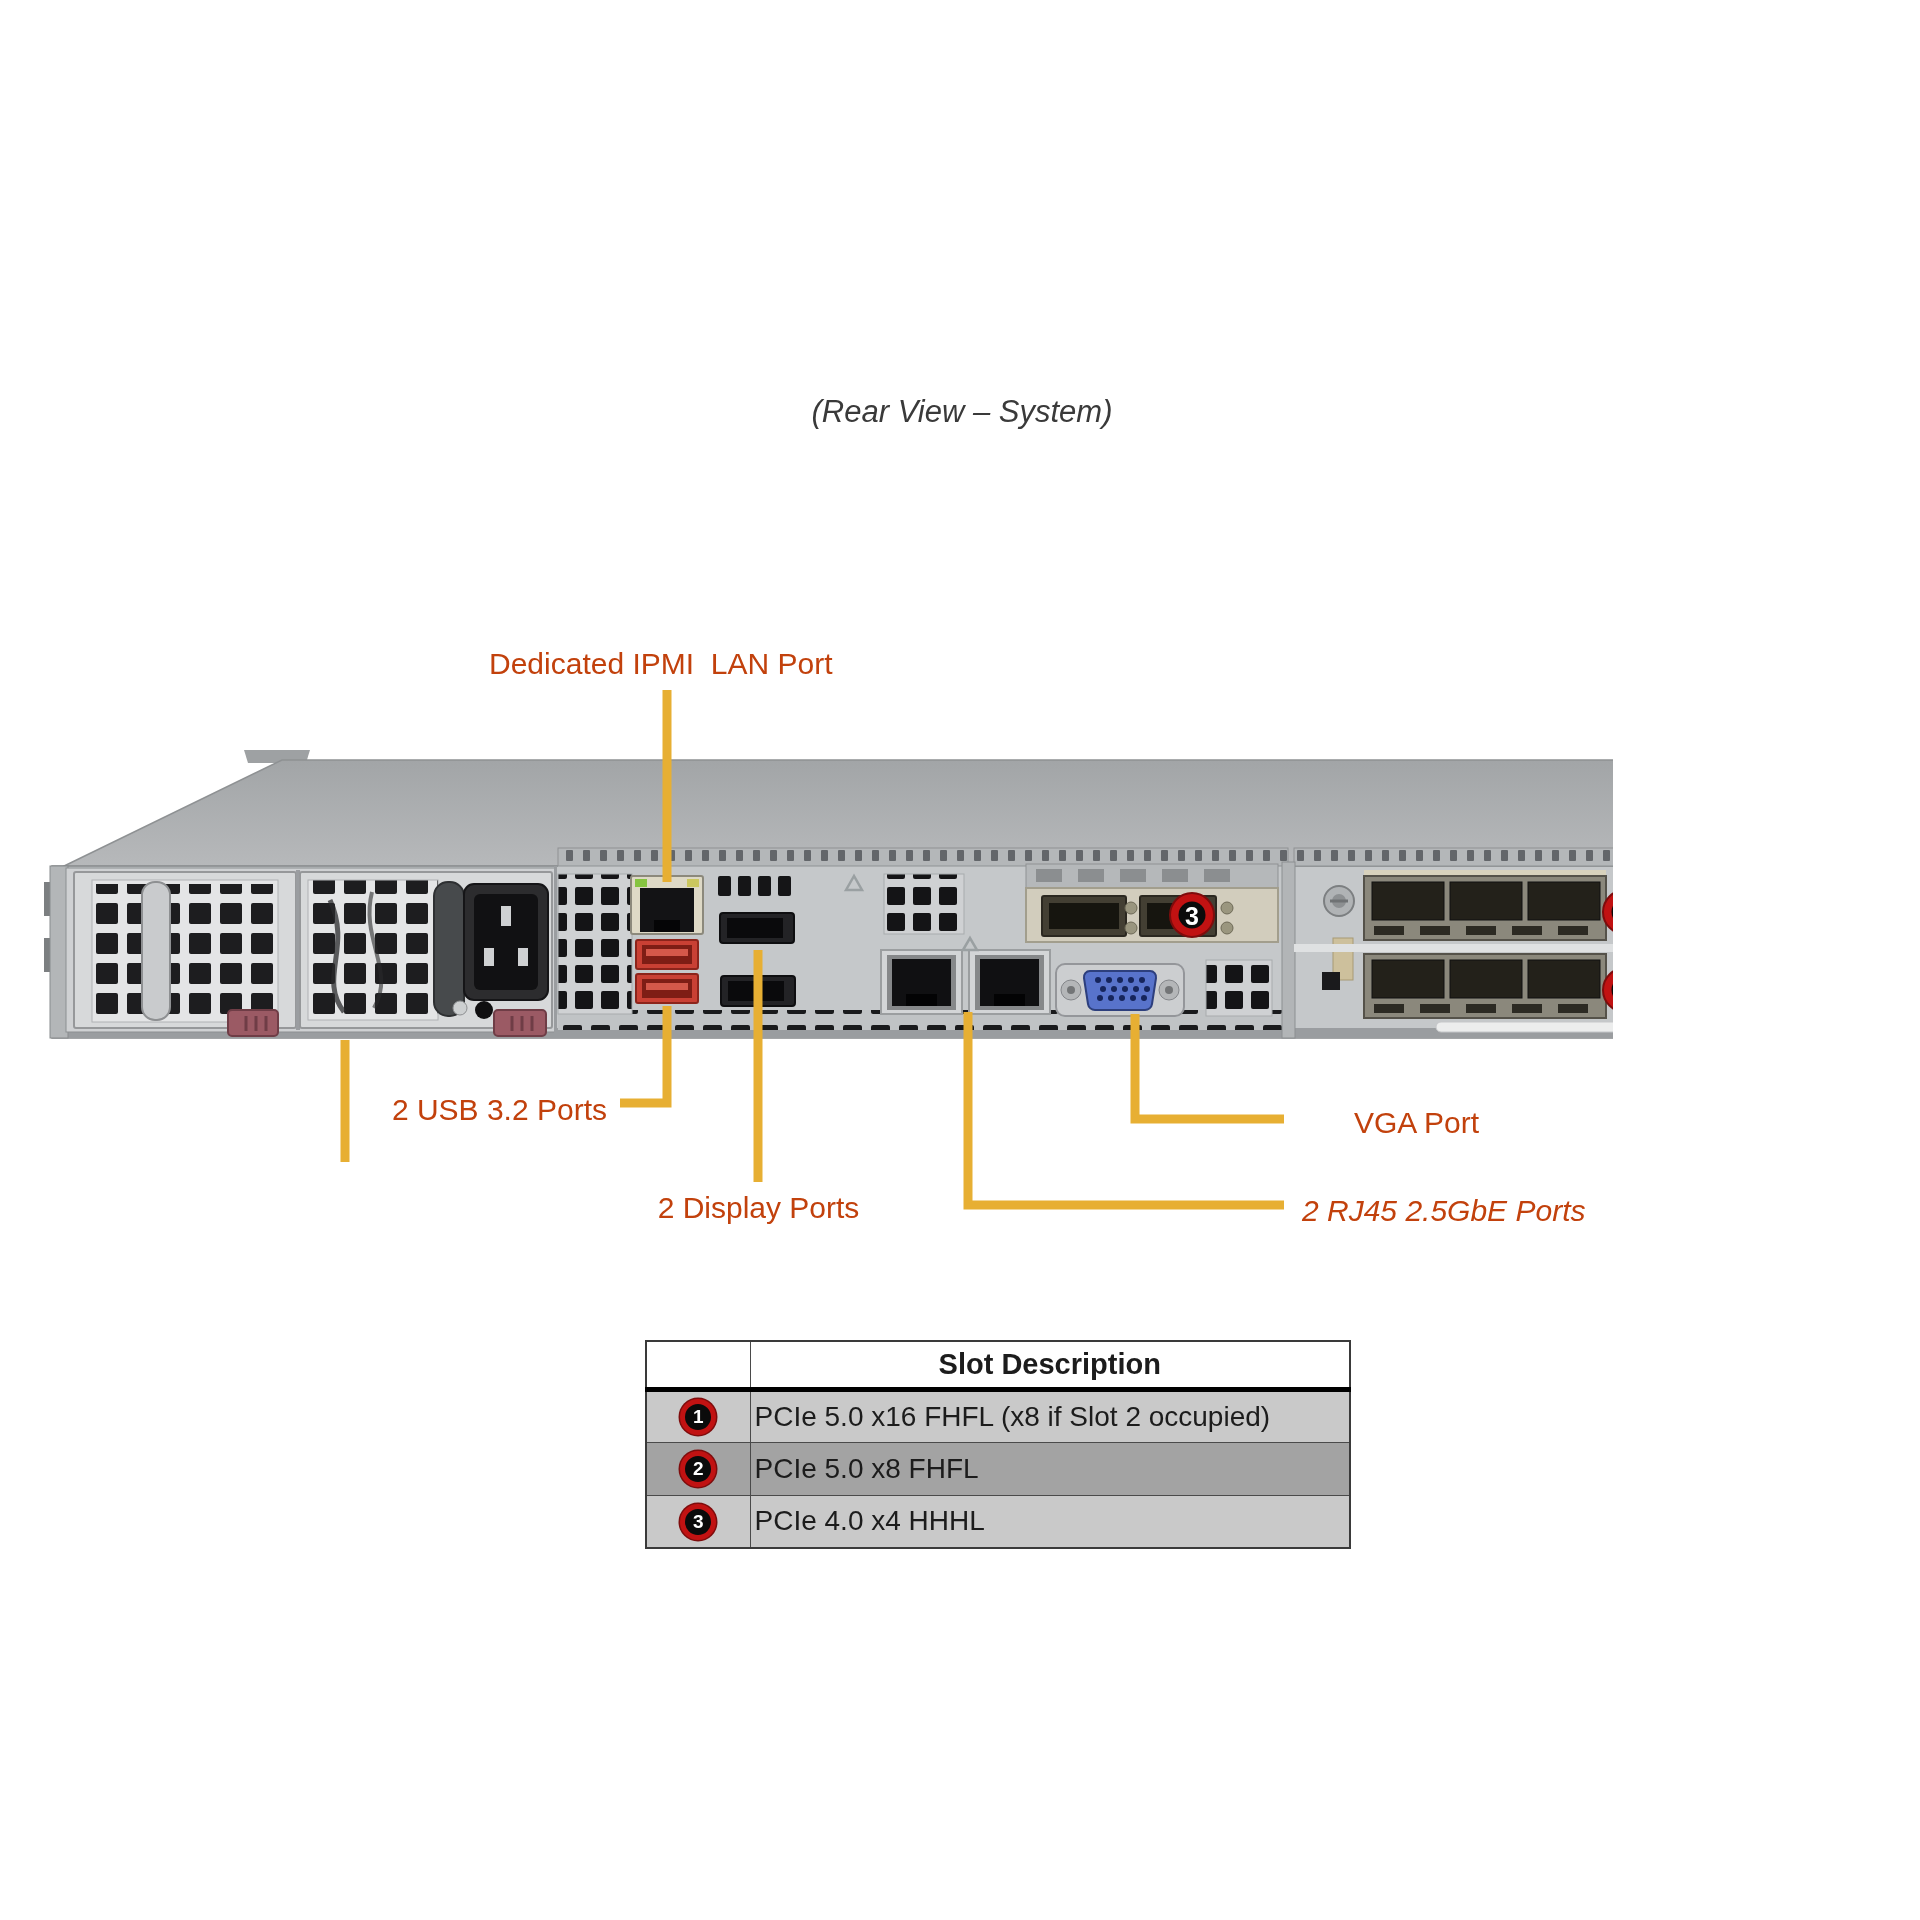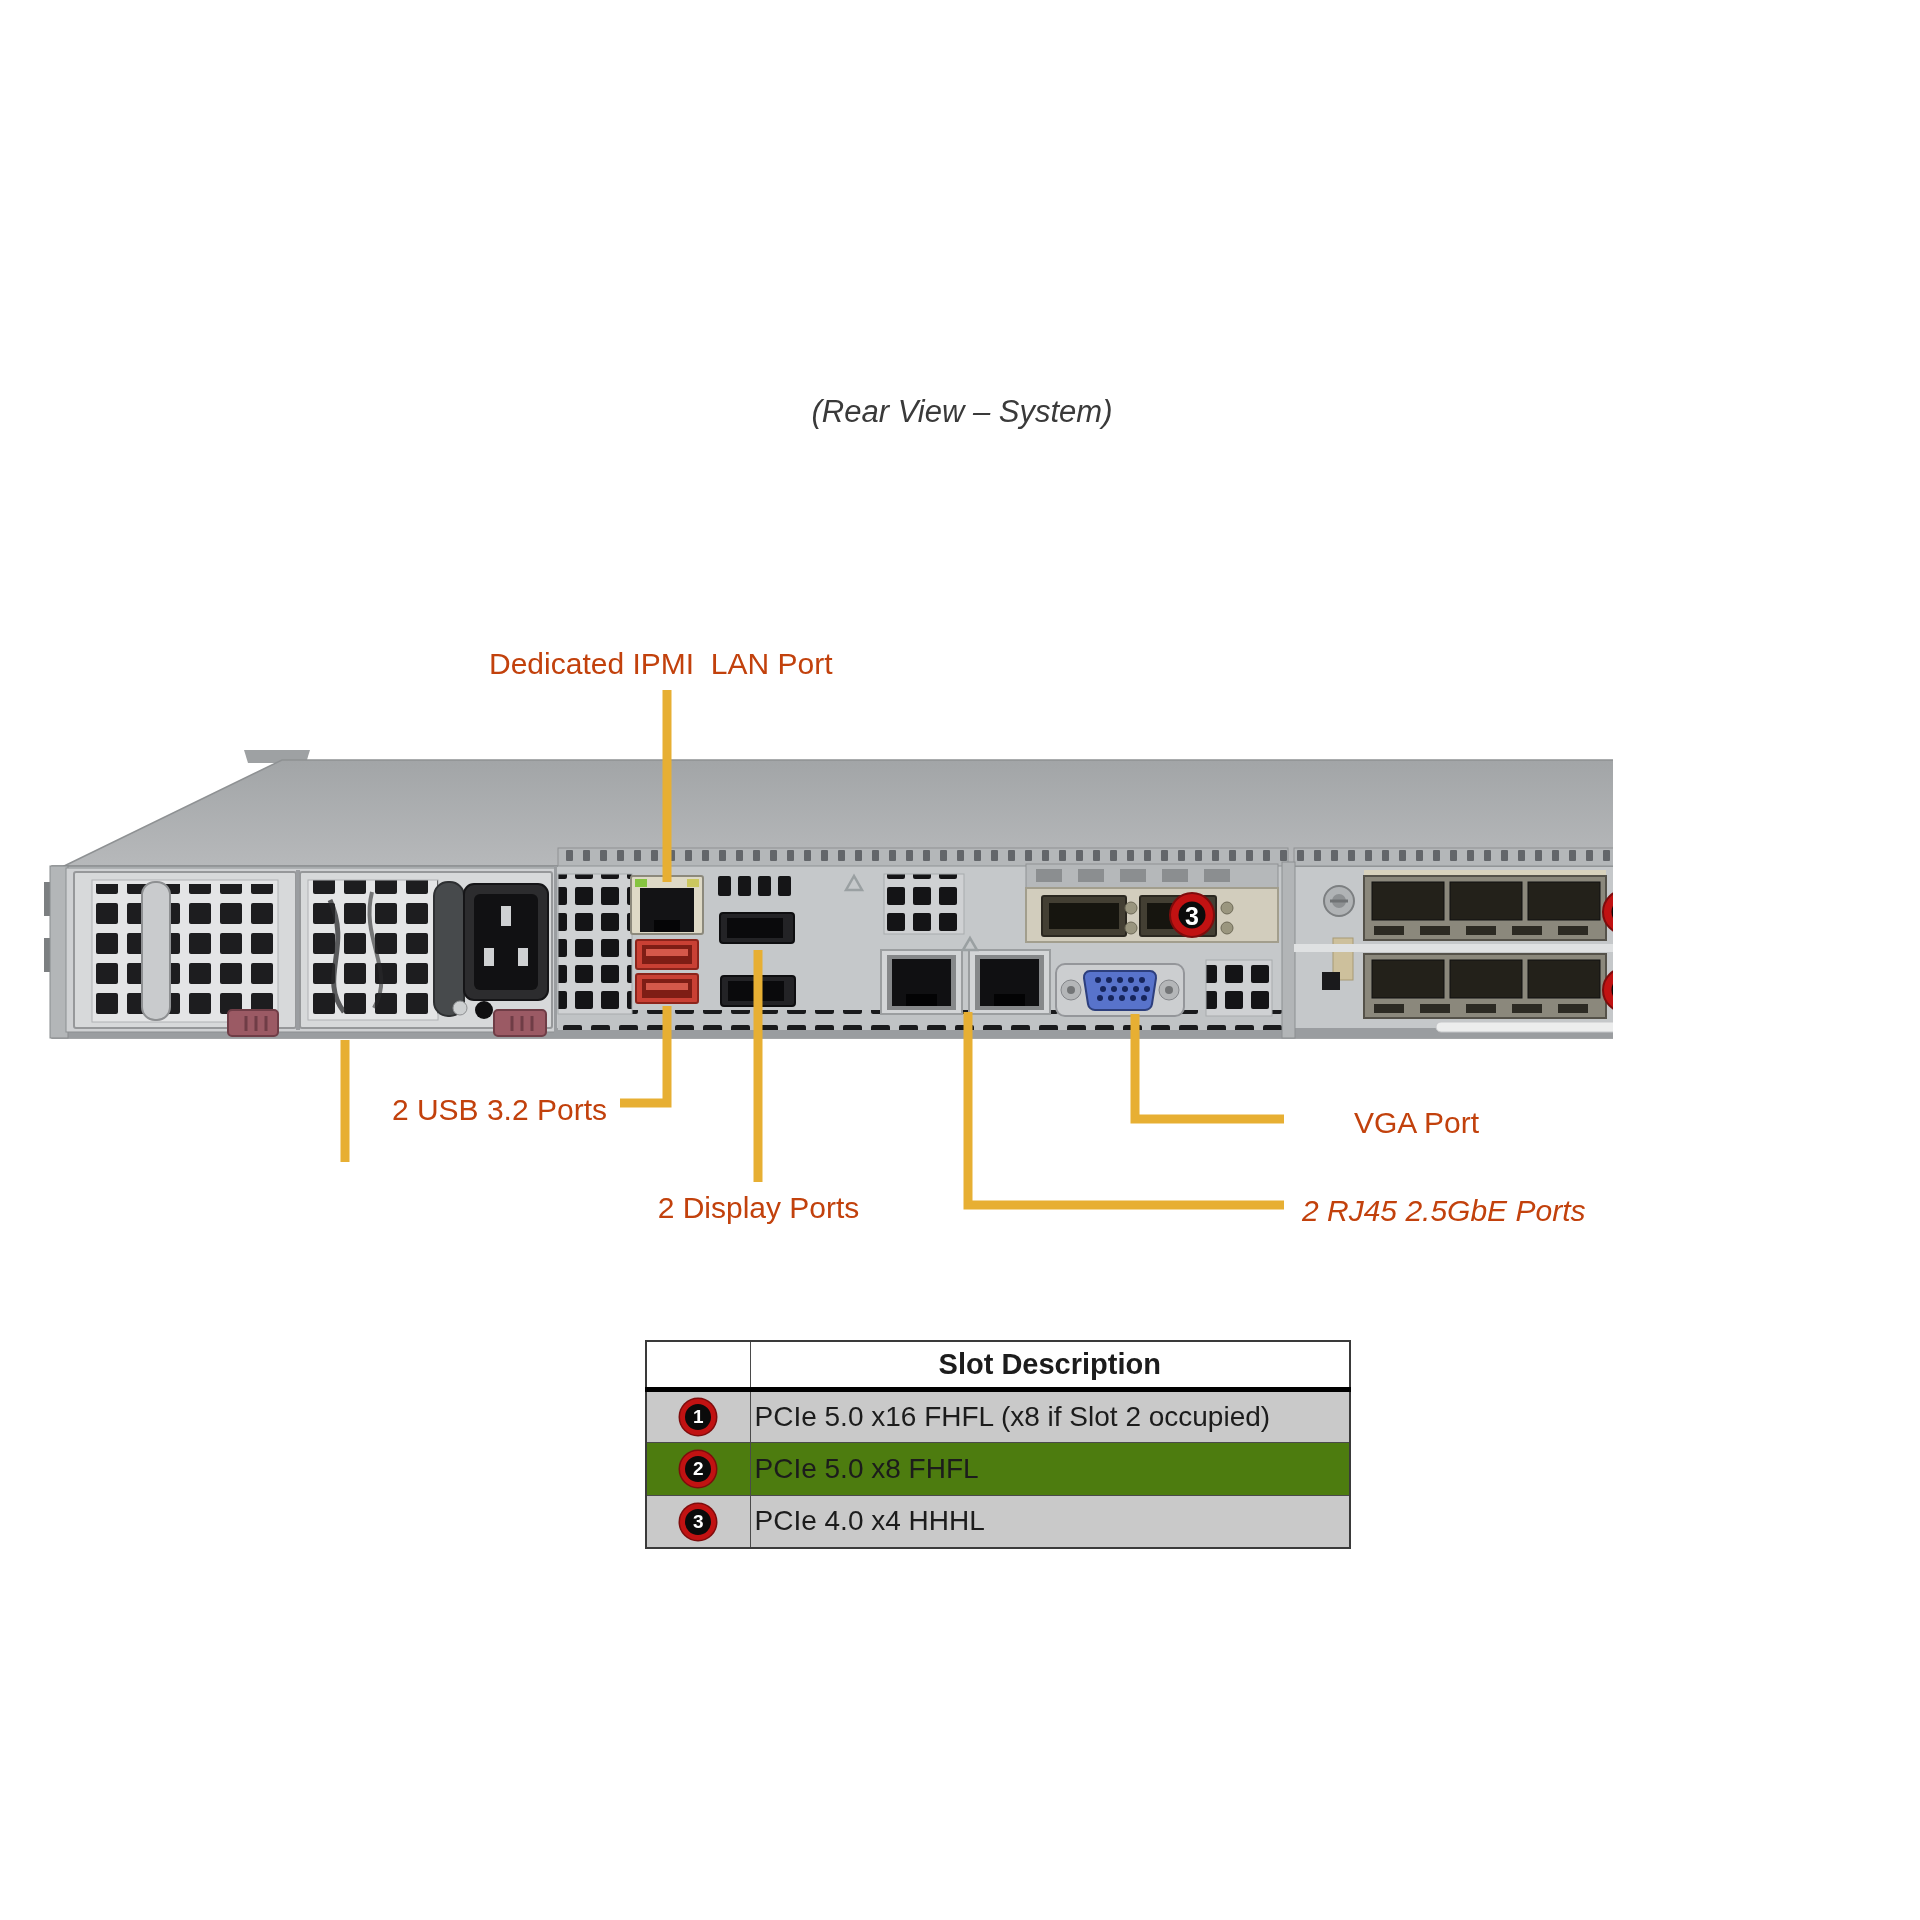--- a/index.html
+++ b/index.html
@@ -10,21 +10,21 @@
          font-size:31px;color:#3a3a3a;white-space:pre;}
   .callout{font-size:30px;color:#c2410c;white-space:pre;line-height:1.32;}
   #lbl-ipmi{left:489px;top:644px;}
   #lbl-usb{left:345px;top:1090px;width:262px;text-align:right;}
   #lbl-psu{left:184px;top:1184px;width:320px;text-align:center;}
   #lbl-dp{left:636px;top:1188px;width:245px;text-align:center;}
   #lbl-vga{left:1354px;top:1103px;}
   #lbl-rj45{left:1302px;top:1191px;font-style:italic;}
   
   #slot-table{position:absolute;left:645px;top:1340px;width:706px;border-collapse:collapse;
-              table-layout:fixed;background:#4d7c0f;border:2px solid #3a3a3a;font-size:28px;color:#1c1c1c;}
+              table-layout:fixed;background:#a3a3a3;border:2px solid #3a3a3a;font-size:28px;color:#1c1c1c;}
   #slot-table th,#slot-table td{border:1px solid #4a4a4a;vertical-align:middle;}
   #slot-table thead tr{height:48px;border-bottom:5px solid #000;}
   #slot-table thead th{background:#fff;font-weight:bold;font-size:29px;text-align:center;}
   #slot-table tbody tr{height:53px;}
   #slot-table tbody tr.gray{background:#c9c9c9;}
   #slot-table td.num{text-align:center;}
   #slot-table td.desc{padding-left:4px;text-align:left;}
   .badge{display:inline-flex;align-items:center;justify-content:center;width:26px;height:26px;
          border-radius:50%;background:#0b0b0b;border:5px solid #c11212;box-shadow:0 0 0 1.5px #7e0c0c;
          color:#fff;font-size:19px;font-weight:bold;line-height:1;}

